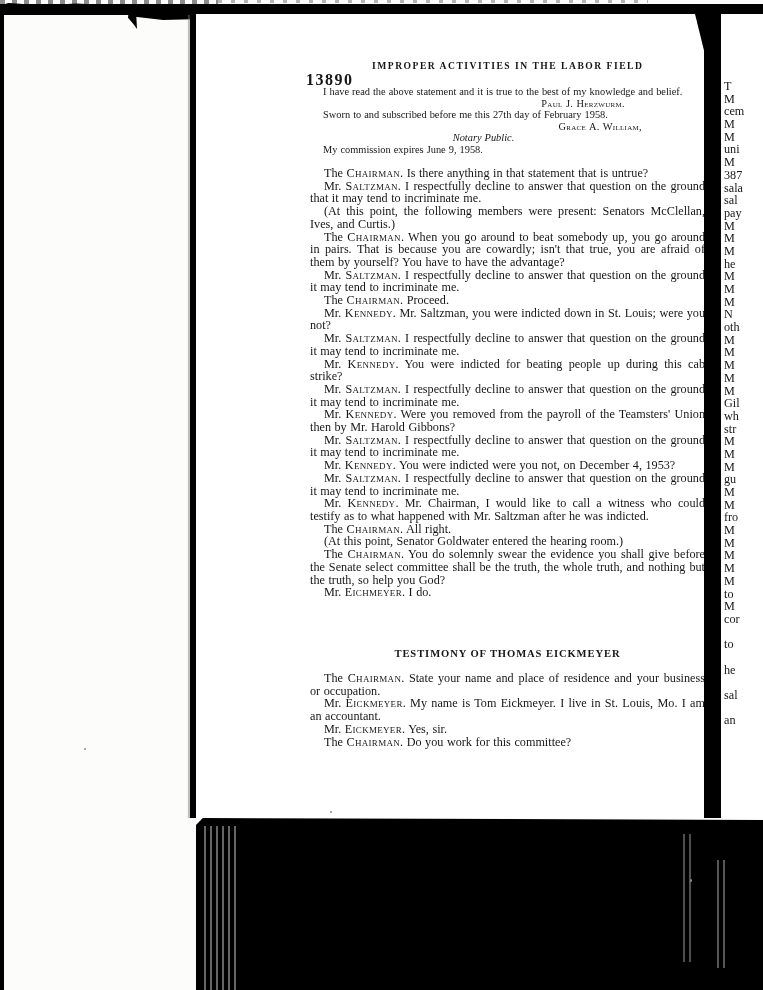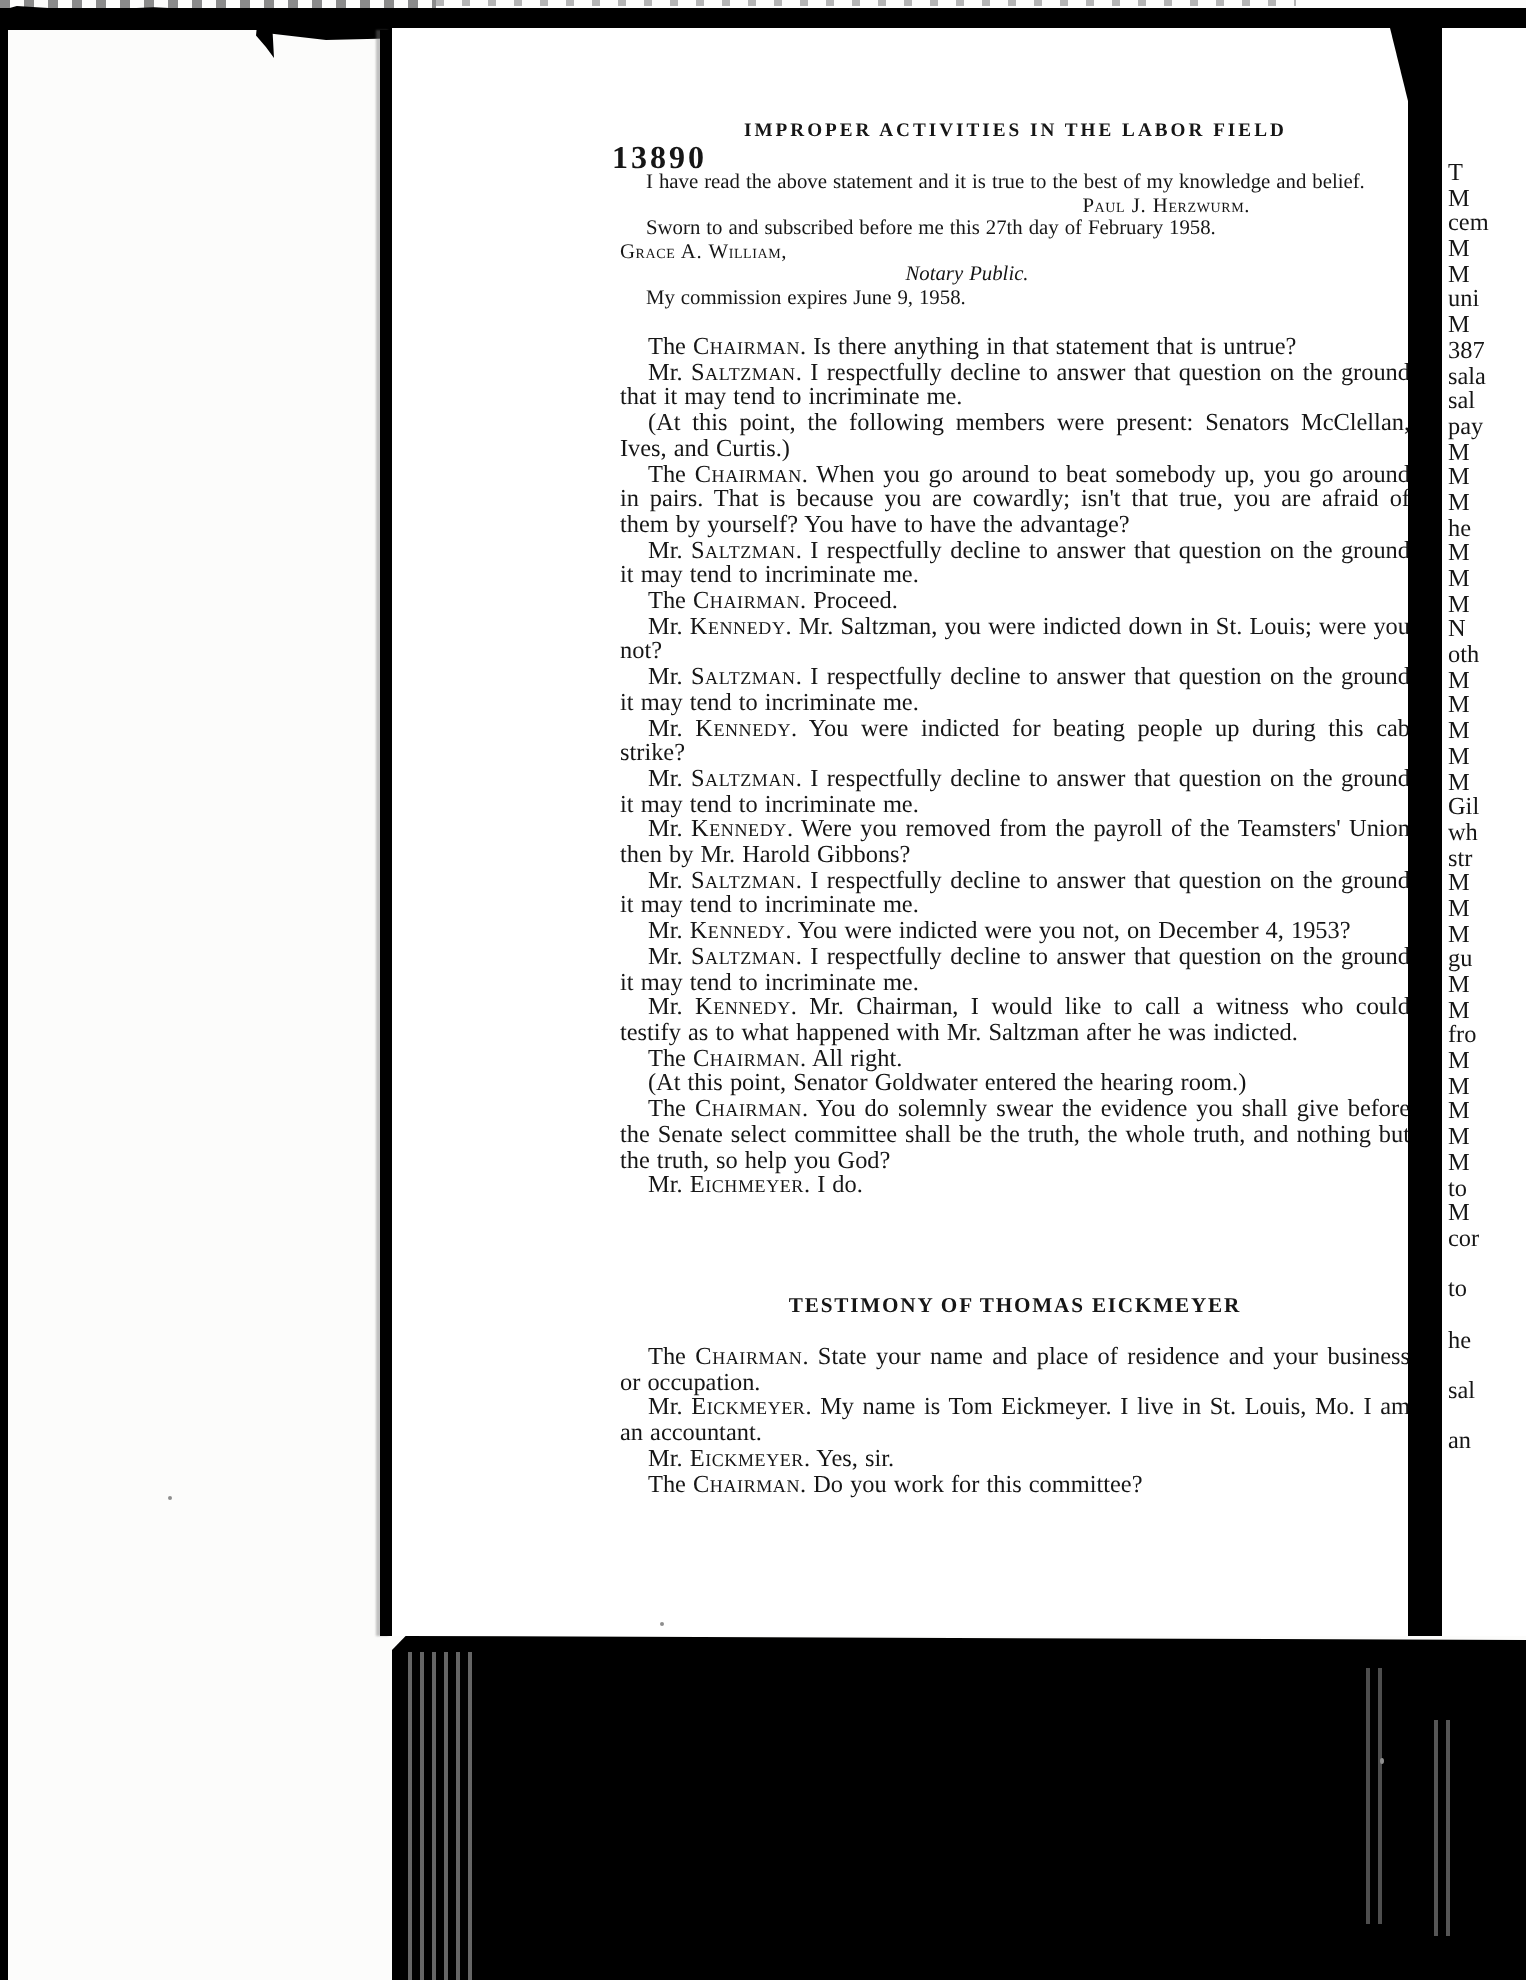--- a/index.html
+++ b/index.html
@@ -40,21 +40,21 @@
   .main-page{position:absolute;left:196px;top:14px;width:508px;height:804px;background:#fff;}
   .page-num{position:absolute;left:110px;top:42px;font-size:16px;font-weight:bold;
     letter-spacing:1.5px;margin-top:15px;}
   .running-head{position:absolute;left:176px;top:46px;font-size:9.6px;font-weight:bold;
     letter-spacing:1.5px;white-space:nowrap;}
   .affidavit{position:absolute;left:114px;top:72px;width:395px;font-size:10.4px;
     line-height:11.6px;word-spacing:.4px;}
   .affidavit p{margin:0;}
   .aff-body{text-align:justify;text-indent:13px;}
   .sig{text-align:right;padding-right:80px;}
-  .notary-name{text-align:left;padding-right:63px;}
+  .notary-name{text-align:right;padding-right:63px;}
   .notary-title{text-align:center;padding-right:48px;font-style:italic;}
   .aff-line{text-indent:13px;}
   .sc{font-variant:small-caps;letter-spacing:.3px;}
   .transcript{position:absolute;left:114px;width:395px;font-size:12.2px;line-height:12.7px;
     word-spacing:.5px;}
   .transcript p{margin:0;text-align:justify;text-indent:14px;}
   #transcript1{top:153px;}
   #transcript2{top:658px;}
   .section-heading{position:absolute;left:114px;top:634px;width:395px;margin:0;
     text-align:center;font-size:10.6px;font-weight:bold;letter-spacing:.9px;}

